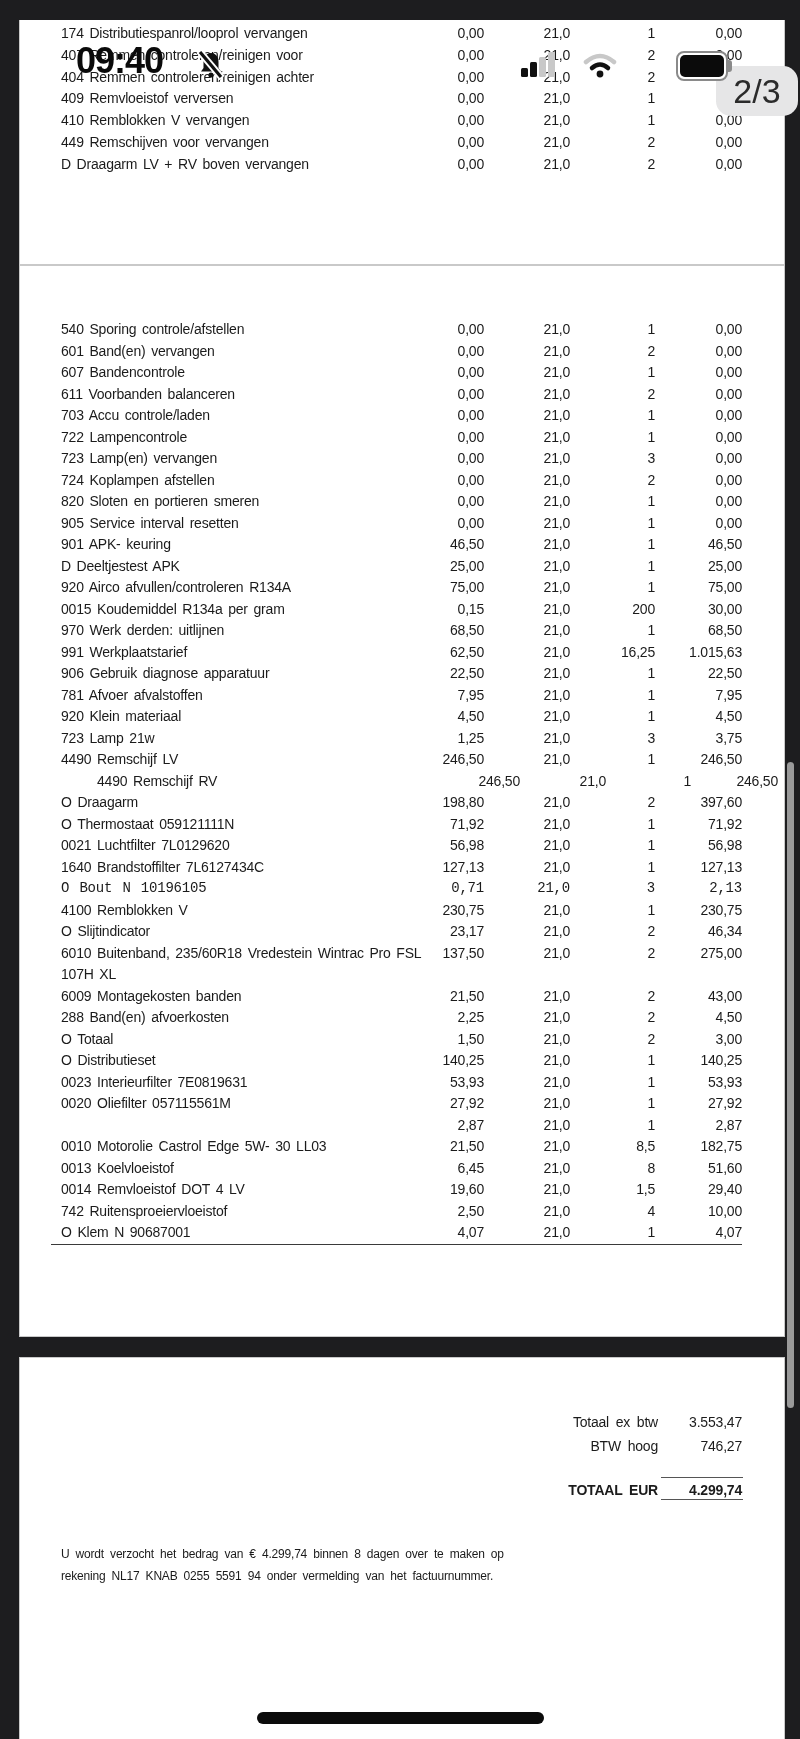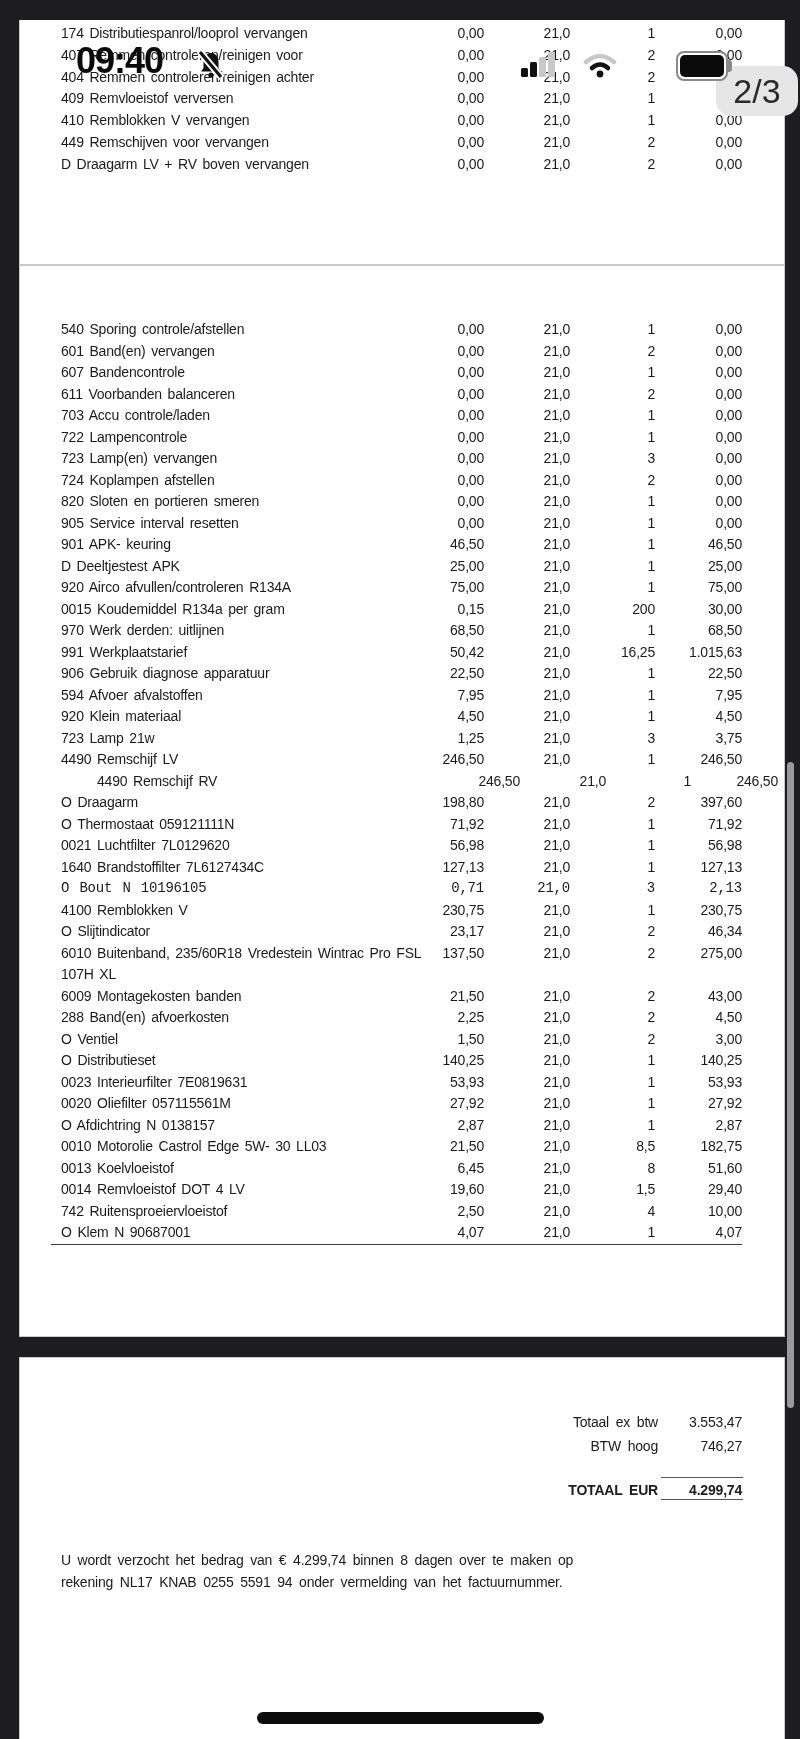--- a/index.html
+++ b/index.html
@@ -25,21 +25,21 @@
   .table-end-line{position:absolute;left:31px;top:978px;width:691px;height:0;border-top:1.5px solid #3a3a3a;}
   
   .tot-row{position:absolute;left:0;width:100%;height:22px;line-height:22px;font-size:14px;letter-spacing:-0.2px;word-spacing:3px;}
   .tot-label{position:absolute;left:300px;width:338px;text-align:right;}
   .tot-value{position:absolute;left:600px;width:122px;text-align:right;}
   .tot-r1{top:53px;} .tot-r2{top:77px;}
   .tot-line1{position:absolute;left:641px;top:119px;width:82px;border-top:1px solid #555;}
   .tot-line2{position:absolute;left:641px;top:141px;width:82px;border-top:1px solid #555;}
   .tot-grand{top:121px;font-weight:bold;}
   
-  .pay{position:absolute;left:41px;top:191px;width:560px;font-size:14px;line-height:22px;letter-spacing:-0.2px;word-spacing:3px;}
+  .pay{position:absolute;left:41px;top:185px;width:560px;font-size:12px;line-height:22px;letter-spacing:-0.2px;word-spacing:3px;}
   
   .time{position:absolute;left:76px;top:40px;font-size:36px;font-weight:bold;letter-spacing:-1px;color:#0a0a0a;z-index:7;}
   .mute{position:absolute;left:197px;top:50px;z-index:7;}
   .signal{position:absolute;left:521px;top:50px;width:36px;height:27px;z-index:7;}
   .signal i{position:absolute;bottom:0;width:7px;border-radius:1.5px;}
   .signal .b1{left:0;height:9px;background:#111;}
   .signal .b2{left:9px;height:15px;background:#111;}
   .signal .b3{left:18px;height:20px;background:#c8c8c8;}
   .signal .b4{left:27px;height:25px;background:#c8c8c8;}
   .wifi{position:absolute;left:583px;top:50px;z-index:7;}
@@ -235,36 +235,36 @@
   <div class="trow" style="height: 21.5px;">
     <div class="cell c-desc">970  Werk derden: uitlijnen</div>
     <div class="cell c-price">68,50</div>
     <div class="cell c-vat">21,0</div>
     <div class="cell c-qty">1</div>
     <div class="cell c-total">68,50</div>
   </div>
 
   <div class="trow" style="height: 21.5px;">
     <div class="cell c-desc">991  Werkplaatstarief</div>
-    <div class="cell c-price">50,42</div>
+    <div class="cell c-price">62,50</div>
     <div class="cell c-vat">21,0</div>
     <div class="cell c-qty">16,25</div>
     <div class="cell c-total">1.015,63</div>
   </div>
 
   <div class="trow" style="height: 21.5px;">
     <div class="cell c-desc">906  Gebruik diagnose apparatuur</div>
     <div class="cell c-price">22,50</div>
     <div class="cell c-vat">21,0</div>
     <div class="cell c-qty">1</div>
     <div class="cell c-total">22,50</div>
   </div>
 
   <div class="trow" style="height: 21.5px;">
-    <div class="cell c-desc">594  Afvoer afvalstoffen</div>
+    <div class="cell c-desc">781  Afvoer afvalstoffen</div>
     <div class="cell c-price">7,95</div>
     <div class="cell c-vat">21,0</div>
     <div class="cell c-qty">1</div>
     <div class="cell c-total">7,95</div>
   </div>
 
   <div class="trow" style="height: 21.5px;">
     <div class="cell c-desc">920  Klein materiaal</div>
     <div class="cell c-price">4,50</div>
     <div class="cell c-vat">21,0</div>
@@ -370,21 +370,21 @@
 
   <div class="trow" style="height: 21.5px;">
     <div class="cell c-desc">288  Band(en) afvoerkosten</div>
     <div class="cell c-price">2,25</div>
     <div class="cell c-vat">21,0</div>
     <div class="cell c-qty">2</div>
     <div class="cell c-total">4,50</div>
   </div>
 
   <div class="trow" style="height: 21.5px;">
-    <div class="cell c-desc">O  Ventiel</div>
+    <div class="cell c-desc">O  Totaal</div>
     <div class="cell c-price">1,50</div>
     <div class="cell c-vat">21,0</div>
     <div class="cell c-qty">2</div>
     <div class="cell c-total">3,00</div>
   </div>
 
   <div class="trow" style="height: 21.5px;">
     <div class="cell c-desc">O  Distributieset</div>
     <div class="cell c-price">140,25</div>
     <div class="cell c-vat">21,0</div>
@@ -402,21 +402,20 @@
 
   <div class="trow" style="height: 21.5px;">
     <div class="cell c-desc">0020  Oliefilter 057115561M</div>
     <div class="cell c-price">27,92</div>
     <div class="cell c-vat">21,0</div>
     <div class="cell c-qty">1</div>
     <div class="cell c-total">27,92</div>
   </div>
 
   <div class="trow" style="height: 21.5px;">
-    <div class="cell c-desc">O  Afdichtring N 0138157</div>
     <div class="cell c-price">2,87</div>
     <div class="cell c-vat">21,0</div>
     <div class="cell c-qty">1</div>
     <div class="cell c-total">2,87</div>
   </div>
 
   <div class="trow" style="height: 21.5px;">
     <div class="cell c-desc">0010  Motorolie Castrol Edge 5W- 30 LL03</div>
     <div class="cell c-price">21,50</div>
     <div class="cell c-vat">21,0</div>

